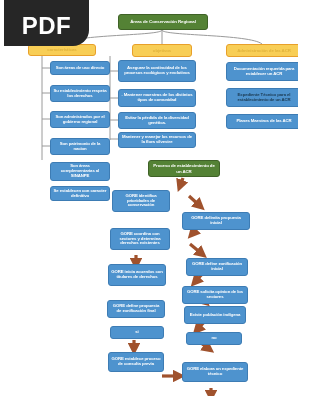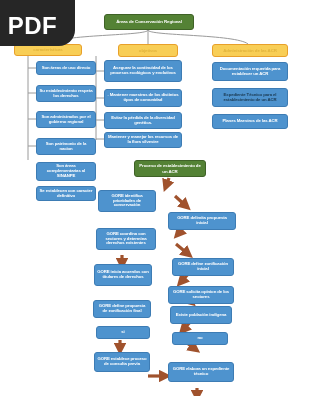--- a/index.html
+++ b/index.html
@@ -3,21 +3,21 @@
 <meta charset="utf-8">
 <style>
   html,body{margin:0;padding:0;}
   body{
     width:298px;height:396px;
     background:#ffffff;
     font-family:"Liberation Sans",sans-serif;
     overflow:hidden;
     position:relative;
   }
-  #stage{position:absolute;left:0;top:0;width:298px;height:340px;}
+  #stage{position:absolute;left:14px;top:0;width:298px;height:340px;}
 
   
   .node{
     position:absolute;
     box-sizing:border-box;
     display:flex;align-items:center;justify-content:center;
     text-align:center;
     color:#ffffff;
     line-height:1.15;
     border-radius:3px;

